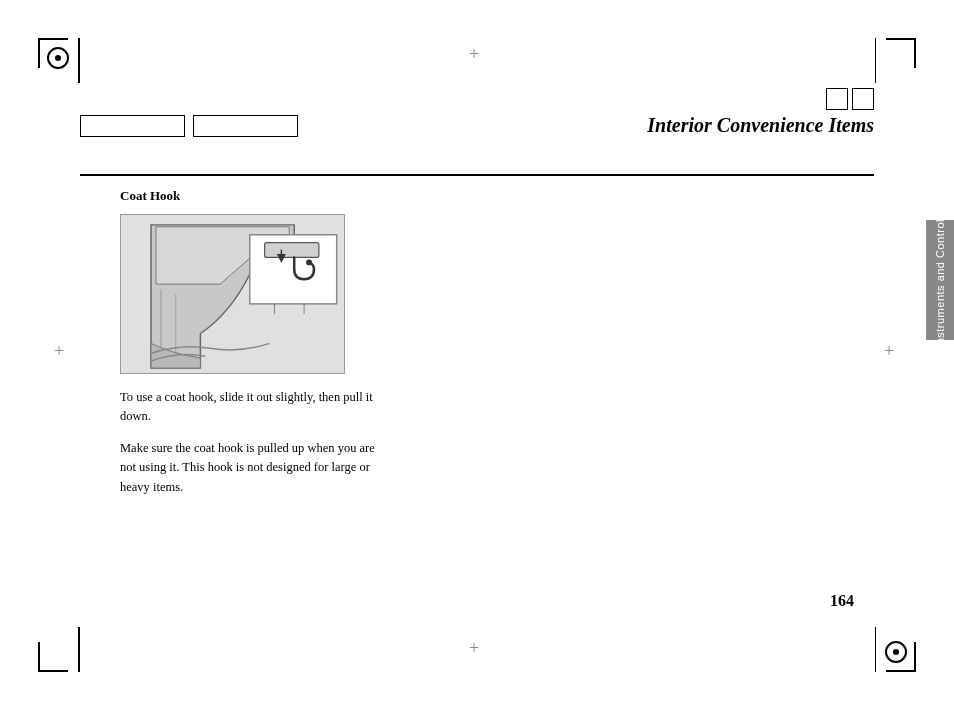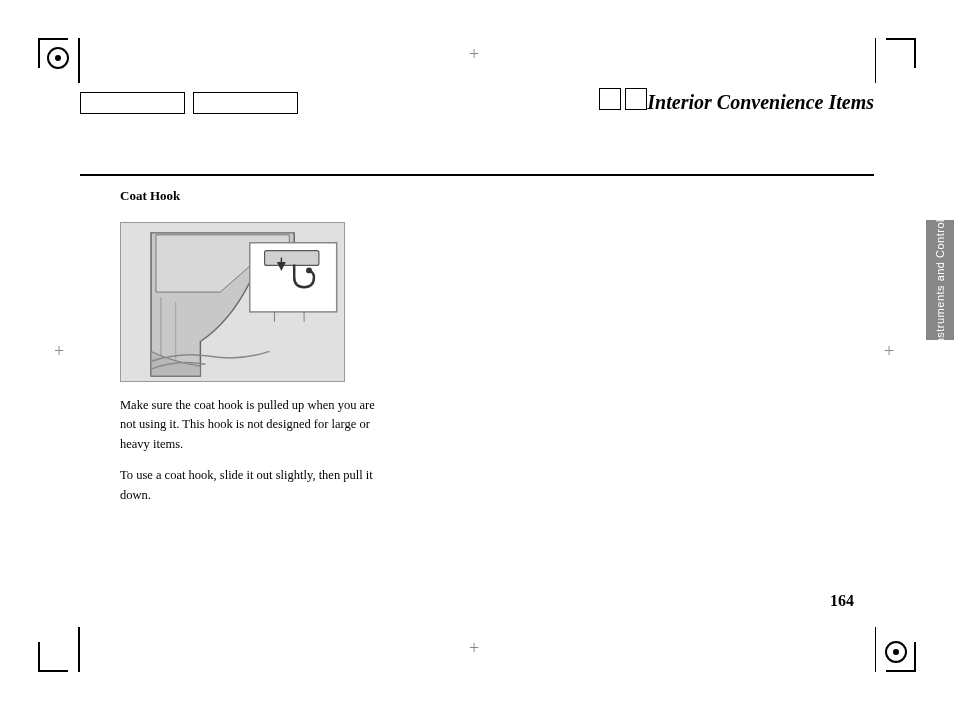--- a/index.html
+++ b/index.html
@@ -61,21 +61,21 @@
 
     .header-tab {
       width: 105px;
       height: 22px;
       border: 1.5px solid #000;
       background: #fff;
     }
 
     .header-right {
       display: flex;
-      flex-direction: row;
+      flex-direction: column;
       align-items: flex-end;
     }
 
     .header-boxes {
       display: flex;
       gap: 4px;
       margin-bottom: 4px;
     }
 
     .header-box {
@@ -105,21 +105,21 @@
     .content {
       position: absolute;
       top: 188px;
       left: 120px;
       width: 260px;
     }
 
     .section-title {
       font-size: 13px;
       font-weight: bold;
-      margin-bottom: 18px;
+      margin-bottom: 10px;
     }
 
     
     .illustration {
       width: 225px;
       height: 160px;
       border: 1px solid #999;
       background: #e8e8e8;
       margin-bottom: 14px;
       position: relative;
@@ -337,22 +337,22 @@
         </defs>
 
         <line x1="155" y1="90" x2="155" y2="100" stroke="#666" stroke-width="0.8"></line>
         <line x1="185" y1="90" x2="185" y2="100" stroke="#666" stroke-width="0.8"></line>
 
         <path d="M 30 140 Q 60 130 90 135 Q 120 140 150 130" fill="none" stroke="#888" stroke-width="1.5"></path>
         <path d="M 30 148 Q 55 138 85 143" fill="none" stroke="#888" stroke-width="1.5"></path>
       </svg>
     </div>
 
+    <p class="body-text">To use a coat hook, slide it out slightly, then pull it down.</p>
     <p class="body-text">Make sure the coat hook is pulled up when you are not using it. This hook is not designed for large or heavy items.</p>
-    <p class="body-text">To use a coat hook, slide it out slightly, then pull it down.</p>
   </div>
 
   <div class="side-tab">
     <span class="side-tab-text">Instruments and Controls</span>
   </div>
 
   <div class="page-number">164</div>
 
 </div>
 

